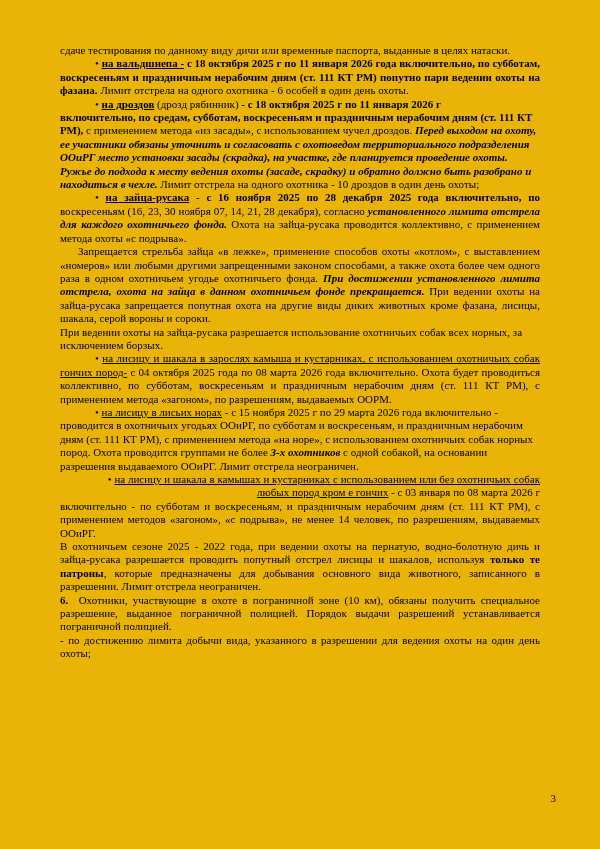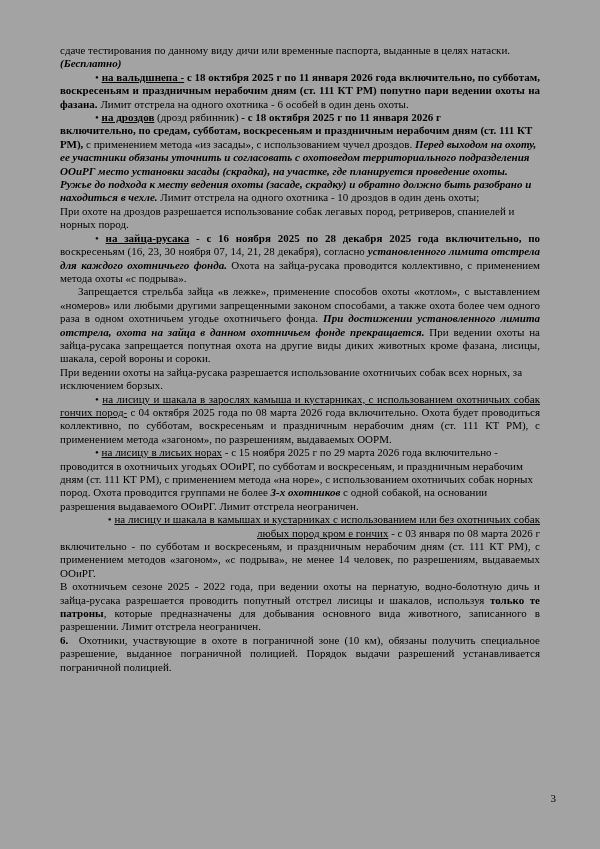--- a/index.html
+++ b/index.html
@@ -1,46 +1,45 @@
 <!DOCTYPE html>
 <html><head>
 <meta charset="utf-8">
 <style>
   html,body{margin:0;padding:0;background:#ffffff;}
   .page{
     width:600px;height:849px;box-sizing:border-box;position:relative;
-    background:#a3a3a3;color:#000;
+    background:#eab308;color:#000;
     padding:44px 60px 0 60px;
     font-family:"Liberation Serif", serif;
     font-size:11px;line-height:13.4px;
   }
   .para{margin:0;text-align:justify;}
   .al-left{text-align:left;}
   .ind35{text-indent:35px;}
   .ind18{text-indent:18px;}
   .blk{margin-left:30px;text-align:right;}
   .b{font-weight:bold;}
   .i{font-style:italic;}
   .u{text-decoration:underline;margin-top:8px;}
   .page-number{position:absolute;right:44px;top:792px;font-size:11px;}
 </style>
 </head>
 <body>
 
 <div class="page">
   <div>
       <p class="para al-left"><span>сдаче тестирования по данному виду дичи или временные паспорта, выданные в целях натаски.</span></p>
-      <p class="para al-left"><span class="b i">(Бесплатно)</span></p>
       <p class="para ind35"><span>•&nbsp;</span><span class="b u">на вальдшнепа -</span><span class="b"> с 18 октября 2025 г по 11 января 2026 года включительно, по субботам, воскресеньям и праздничным нерабочим дням (ст. 111 КТ РМ) попутно пари ведении охоты на фазана.</span><span> Лимит отстрела на одного охотника - 6 особей в один день охоты.</span></p>
       <p class="para al-left ind35"><span>•&nbsp;</span><span class="b u">на дроздов</span><span> (дрозд рябинник)</span><span class="b"> - с 18 октября 2025 г по 11 января 2026 г</span><br><span class="b">включительно, по средам, субботам, воскресеньям и праздничным нерабочим дням (ст. 111 КТ РМ),</span><span> с применением метода «из засады», с использованием чучел дроздов. </span><span class="b i">Перед выходом на охоту, ее участники обязаны уточнить и согласовать с охотоведом территориального подразделения ООиРГ место установки засады (скрадка), на участке, где планируется проведение охоты. Ружье до подхода к месту ведения охоты (засаде, скрадку) и обратно должно быть разобрано и находиться в чехле.</span><span> Лимит отстрела на одного охотника - 10 дроздов в один день охоты;</span></p>
-      <p class="para al-left"><span>При охоте на дроздов разрешается использование собак легавых пород, ретриверов, спаниелей и норных пород.</span></p>
       <p class="para ind35"><span>•&nbsp;</span><span class="b u">на зайца-русака</span><span class="b"> - с 16 ноября 2025 по 28 декабря 2025 года включительно, по</span><span> воскресеньям (16, 23, 30 ноября 07, 14, 21, 28 декабря), согласно </span><span class="b i">установленного лимита отстрела для каждого охотничьего фонда.</span><span> Охота на зайца-русака проводится коллективно, с применением метода охоты «с подрыва».</span></p>
       <p class="para ind18"><span>Запрещается стрельба зайца «в лежке», применение способов охоты «котлом», с выставлением «номеров» или любыми другими запрещенными законом способами, а также охота более чем одного раза в одном охотничьем угодье охотничьего фонда. </span><span class="b i">При достижении установленного лимита отстрела, охота на зайца в данном охотничьем фонде прекращается.</span><span> При ведении охоты на зайца-русака запрещается попутная охота на другие виды диких животных кроме фазана, лисицы, шакала, серой вороны и сороки.</span></p>
       <p class="para al-left"><span>При ведении охоты на зайца-русака разрешается использование охотничьих собак всех норных, за исключением борзых.</span></p>
       <p class="para ind35"><span>•&nbsp;</span><span class="u">на лисицу и шакала в зарослях камыша и кустарниках, с использованием охотничьих собак гончих пород-</span><span> с 04 октября 2025 года по 08 марта 2026 года включительно. Охота будет проводиться коллективно, по субботам, воскресеньям и праздничным нерабочим дням (ст. 111 КТ РМ), с применением метода «загоном», по разрешениям, выдаваемых ООРМ.</span></p>
       <p class="para al-left ind35"><span>•&nbsp;</span><span class="u">на лисицу в лисьих норах</span><span> - с 15 ноября 2025 г по 29 марта 2026 года включительно - проводится в охотничьих угодьях ООиРГ, по субботам и воскресеньям, и праздничным нерабочим дням (ст. 111 КТ РМ), с применением метода «на норе», с использованием охотничьих собак норных пород. Охота проводится группами не более </span><span class="b i">3-х охотников</span><span> с одной собакой, на основании разрешения выдаваемого ООиРГ. Лимит отстрела неограничен.</span></p>
       <p class="para al-left blk"><span>•&nbsp;</span><span class="u">на лисицу и шакала в камышах и кустарниках с использованием или без охотничьих собак любых пород кром е гончих</span><span> - с 03 января по 08 марта 2026 г</span></p>
       <p class="para"><span>включительно - по субботам и воскресеньям, и праздничным нерабочим дням (ст. 111 КТ РМ), с применением методов «загоном», «с подрыва», не менее 14 человек, по разрешениям, выдаваемых ООиРГ.</span></p>
       <p class="para"><span>В охотничьем сезоне 2025 - 2022 года, при ведении охоты на пернатую, водно-болотную дичь и зайца-русака разрешается проводить попутный отстрел лисицы и шакалов, используя </span><span class="b">только те патроны</span><span>, которые предназначены для добывания основного вида животного, записанного в разрешении. Лимит отстрела неограничен.</span></p>
       <p class="para"><span class="b">6.</span><span>&nbsp; Охотники, участвующие в охоте в пограничной зоне (10 км), обязаны получить специальное разрешение, выданное пограничной полицией. Порядок выдачи разрешений устанавливается пограничной полицией.</span></p>
+      <p class="para"><span>- по достижению лимита добычи вида, указанного в разрешении для ведения охоты на один день охоты;</span></p>
     </div>
   <div class="page-number">3</div>
 </div>
 
 </body></html>

